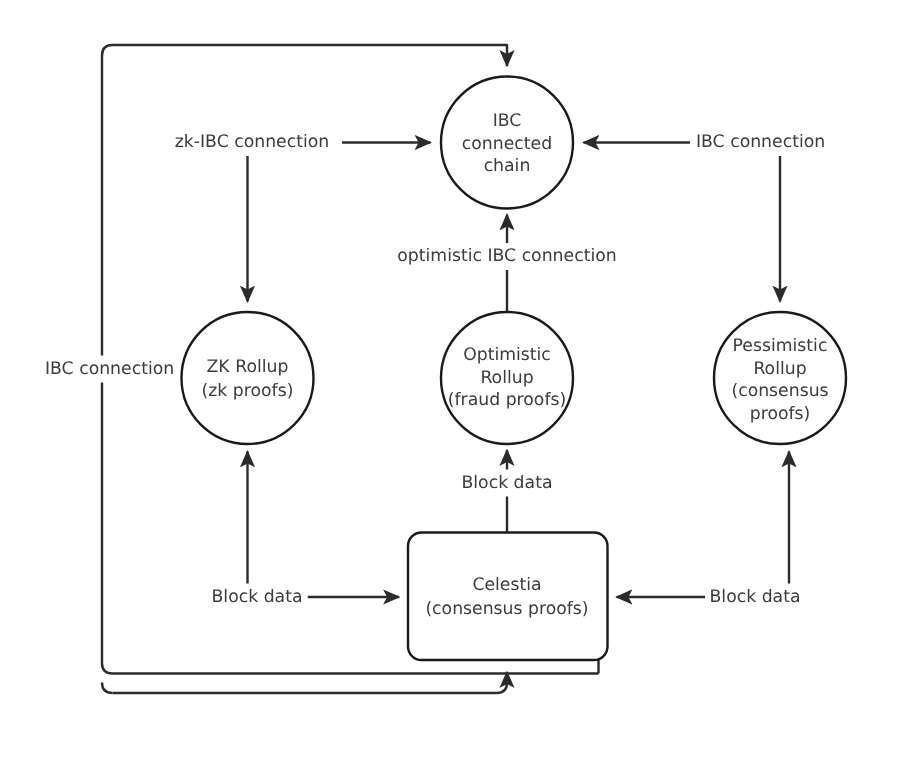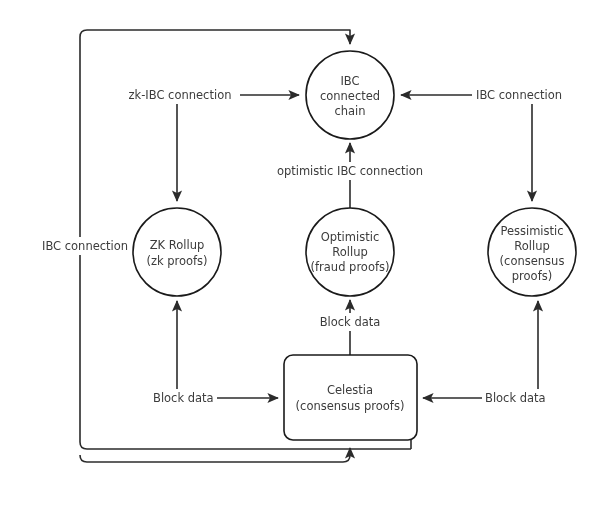--- a/index.html
+++ b/index.html
@@ -9,21 +9,20 @@
   }
   body {
     font-family: "DejaVu Sans", "Liberation Sans", sans-serif;
   }
   #canvas {
     position: relative;
     width: 567px;
     height: 517px;
     background: #ffffff;
     overflow: hidden;
-    margin-left: 12px;
   }
   #diagram-svg {
     display: block;
     width: 612px;
     height: 517px;
   }
   .node-shape {
     fill: #ffffff;
     stroke: #1a1a1a;
     stroke-width: 1.6;

